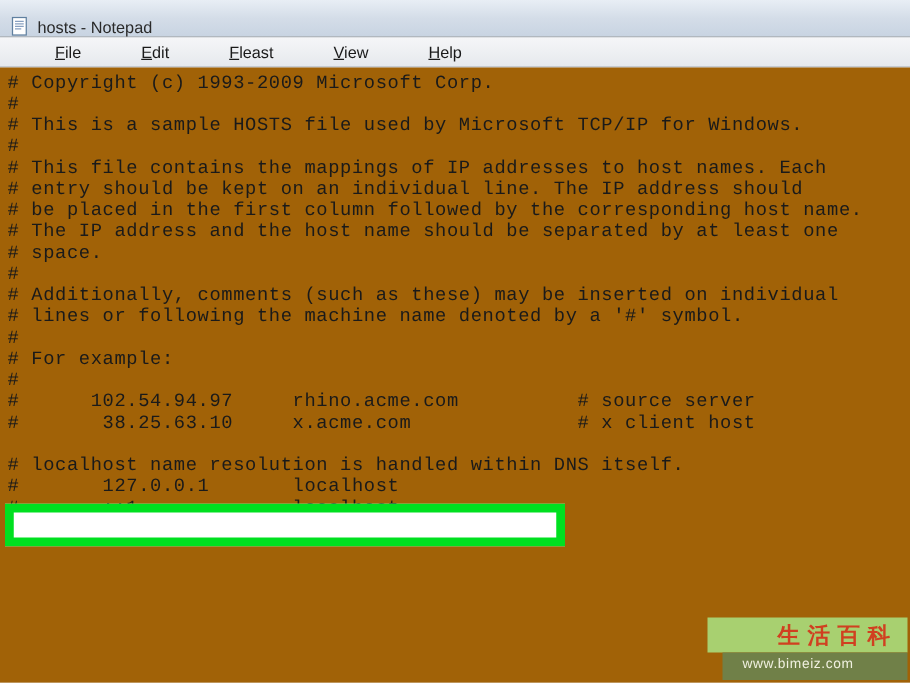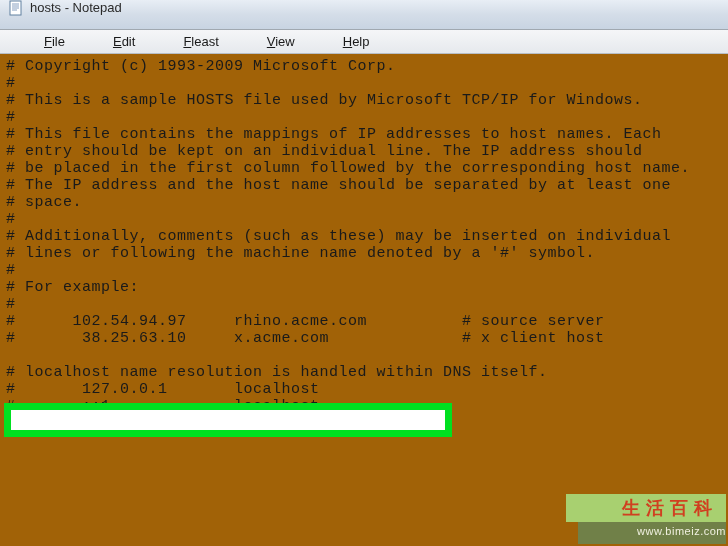--- a/index.html
+++ b/index.html
@@ -12,21 +12,21 @@
       height: 546px;
       font-family: "Segoe UI", Tahoma, sans-serif;
       background: #f0f0f0;
       overflow: hidden;
       position: relative;
     }
     .titlebar {
       height: 30px;
       background: linear-gradient(to bottom, #e8eef5 0%, #d4dde8 50%, #c8d4e2 100%);
       display: flex;
-      align-items: flex-start;
+      align-items: flex-end;
       padding: 0 8px;
       border-bottom: 1px solid #a0a8b0;
     }
     .titlebar-icon {
       width: 16px;
       height: 16px;
       margin-right: 6px;
       display: inline-block;
     }
     .titlebar-text {
@@ -90,22 +90,22 @@
       text-align: right;
       padding: 2px 8px;
       letter-spacing: 6px;
       height: 28px;
       line-height: 24px;
     }
     .watermark-bottom {
       background: #708048;
       font-size: 11px;
       color: #f0f0e0;
-      text-align: right;
-      padding: 3px 0;
+      text-align: left;
+      padding: 3px 16px;
       height: 22px;
       letter-spacing: 0.5px;
       margin-left: 12px;
     }
   </style>
 </head>
 <body>
 
 <div class="titlebar">
   <span class="titlebar-icon">

